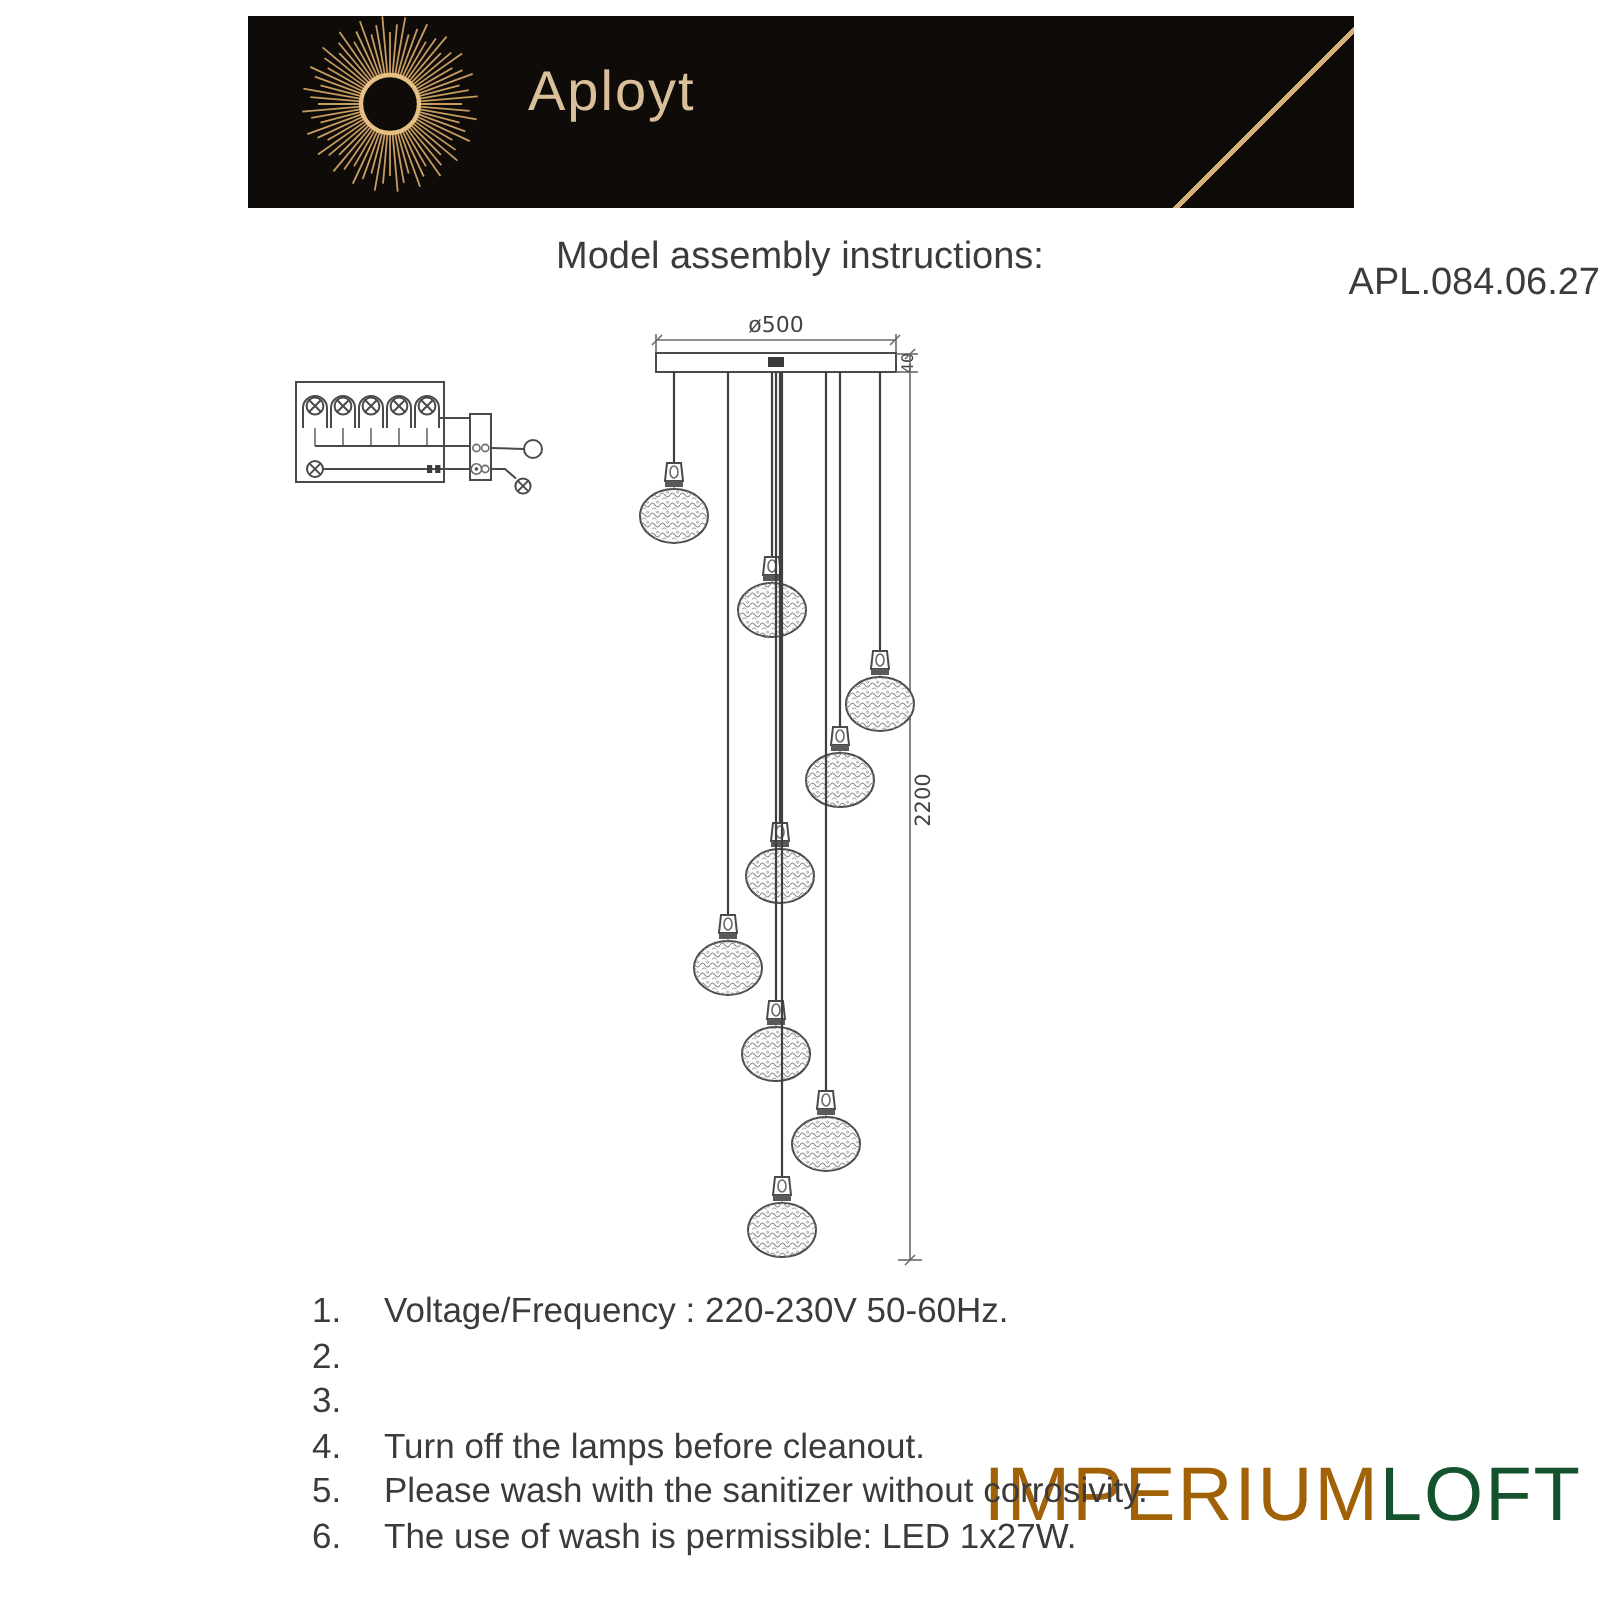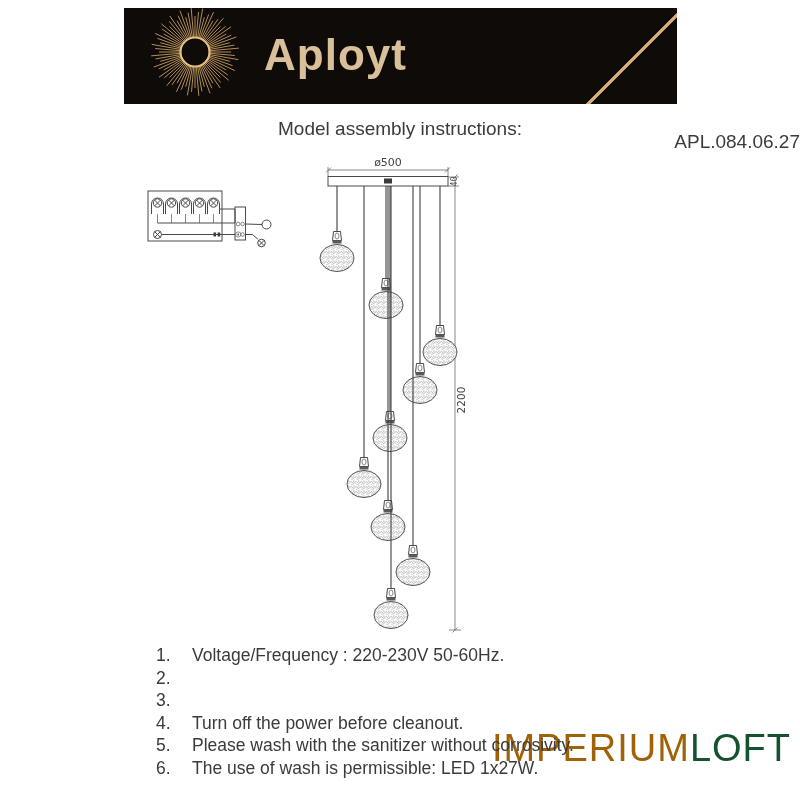--- a/index.html
+++ b/index.html
@@ -9,21 +9,21 @@
     font-family:"Liberation Sans", sans-serif;
   }
   
   .banner {
     position:absolute; left:124px; top:8px; width:553px; height:96px;
     background:#0e0b09; overflow:hidden;
   }
   .banner svg { position:absolute; left:0; top:0; }
   .brand {
     position:absolute; left:140px; top:22px;
-    font-size:44px; font-weight:700; letter-spacing:1px;
+    font-size:28px; font-weight:400; letter-spacing:1px;
     color:#d9c09a;
   }
   
   .title-line {
     position:absolute; left:0; width:800px; text-align:center;
     color:#3b3b3b; font-size:19px; font-weight:400;
   }
   .title-1 { top:108px;margin-top:10px; }
   .title-2 { top:131px;text-align:right; }
   
@@ -348,21 +348,21 @@
       <span>Voltage/Frequency : 220-230V 50-60Hz.</span>
     </li>
     <li>
       <span class="num">2.</span>
     </li>
     <li>
       <span class="num">3.</span>
     </li>
     <li>
       <span class="num">4.</span>
-      <span>Turn off the power before cleanout.</span>
+      <span>Turn off the lamps before cleanout.</span>
     </li>
     <li>
       <span class="num">5.</span>
       <span>Please wash with the sanitizer without corrosivity.</span>
     </li>
     <li>
       <span class="num">6.</span>
       <span>The use of wash is permissible: LED 1x27W.</span>
     </li>
   </ol>

